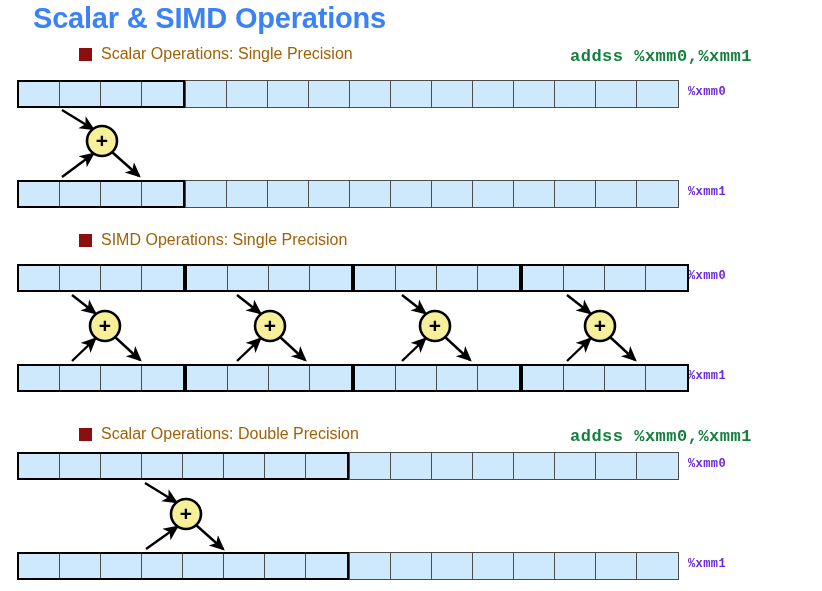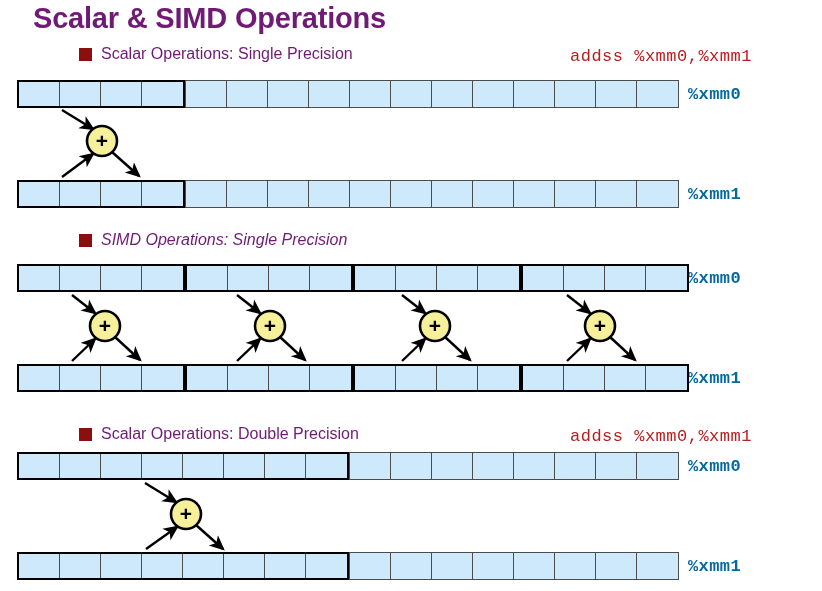--- a/index.html
+++ b/index.html
@@ -22,53 +22,53 @@
     height: 591px;
   }
 
   
   .slide-title {
     position: absolute;
     left: 33px;
     top: 2px;
     font-size: 29px;
     font-weight: bold;
-    color: #701a75;
+    color: #3b82f6;
     letter-spacing: -0.2px;
     white-space: nowrap;
   }
 
   
   .bullet-row {
     position: absolute;
     display: flex;
     align-items: center;
     white-space: nowrap;
   }
   .bullet-square {
     width: 13px;
     height: 13px;
     background: #8B0F0F;
     margin-right: 9px;
     flex: none;
   }
   .bullet-text {
     font-size: 16px;
-    color: #701a75;
+    color: #a16207;
     font-weight: normal;
   }
 
   
   .instr {
     position: absolute;
     white-space: nowrap;
     font-family: "Liberation Mono", "DejaVu Sans Mono", monospace;
     font-size: 17px;
-    font-weight: normal;
-    color: #b91c1c;
+    font-weight: bold;
+    color: #15803d;
     letter-spacing: 0.5px;
   }
 
   
   .reg {
     position: absolute;
     display: flex;
     height: 28px;
     box-sizing: border-box;
   }
@@ -96,23 +96,23 @@
     box-sizing: border-box;
     border-right: 1px solid #4c4c4c;
   }
   .grp.bold > .cell:last-child { border-right: none; }
   .grp.plain > .cell:last-child { border-right: none; }
 
   
   .reg-label {
     position: absolute;
     font-family: "Liberation Mono", "DejaVu Sans Mono", monospace;
-    font-size: 17px;
+    font-size: 12px;
     font-weight: bold;
-    color: #0369a1;
+    color: #6d28d9;
     white-space: nowrap;
     letter-spacing: 0.4px;
   }
 
   
   .adders {
     position: absolute;
     left: 0; top: 0;
     width: 822px; height: 591px;
     pointer-events: none;
@@ -172,21 +172,21 @@
       <div class="cell"></div>
       <div class="cell"></div>
       <div class="cell"></div>
       <div class="cell"></div>
       <div class="cell"></div>
       <div class="cell"></div>
     </div>
   </div>
   <div class="reg-label" style="left:688px; top:185px;">%xmm1</div>
 
-  <div class="bullet-row" style="left:79px; top:231px;font-style:italic;">
+  <div class="bullet-row" style="left:79px; top:231px;">
     <span class="bullet-square"></span>
     <span class="bullet-text">SIMD Operations: Single Precision</span>
   </div>
 
   <div class="reg" style="left:17px; top:264px;">
     <div class="grp bold">
       <div class="cell"></div>
       <div class="cell"></div>
       <div class="cell"></div>
       <div class="cell"></div>

